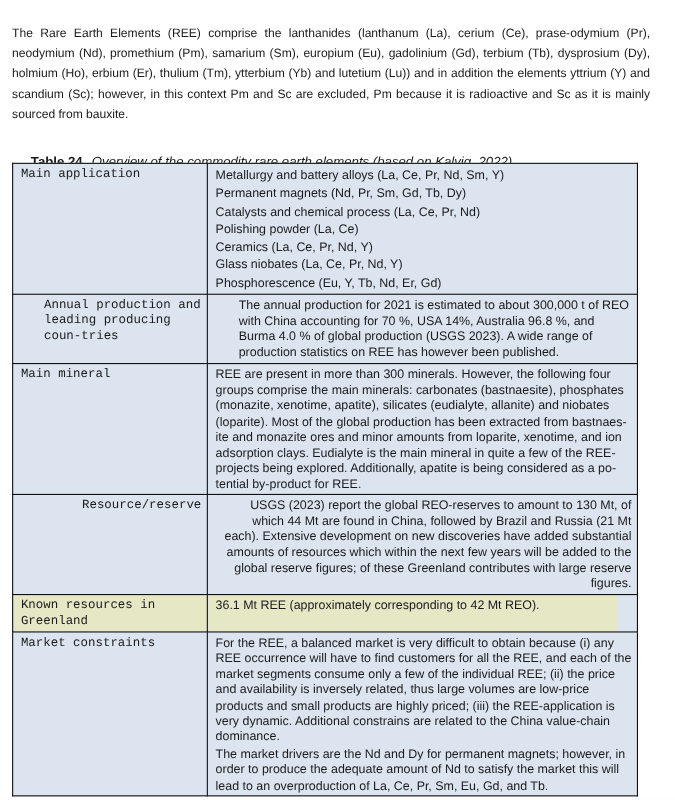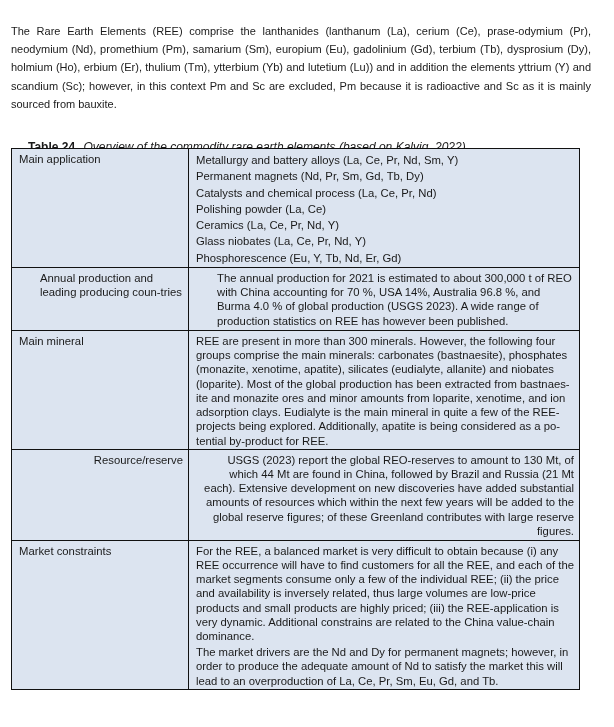--- a/index.html
+++ b/index.html
@@ -52,20 +52,21 @@
     background: #dce4f0;
   }
   table.ree td {
     border: 1.3px solid #111111;
     vertical-align: top;
     padding: 3px 5px 1px 7px;
     background: #dce4f0;
   }
   table.ree td.key {
     width: 143px;
+    font-family: Liberation Mono, monospace;
   }
   .lines div {
     margin: 0;
   }
   .app-line {
     line-height: 16.3px;
   }
   .para + .para {
     margin-top: 2px;
   }
@@ -117,20 +118,26 @@
       <td class="val">
         <div class="para">REE are present in more than 300 minerals. However, the following four groups comprise the main minerals: carbonates (bastnaesite), phosphates (monazite, xenotime, apatite), silicates (eudialyte, allanite) and niobates (loparite). Most of the global production has been extracted from bastnaes-ite and monazite ores and minor amounts from loparite, xenotime, and ion adsorption clays. Eudialyte is the main mineral in quite a few of the REE-projects being explored. Additionally, apatite is being considered as a po-tential by-product for REE.</div>
       </td>
     </tr>
     <tr class="r-res">
       <td class="key">Resource/reserve</td>
       <td class="val">
         <div class="para">USGS (2023) report the global REO-reserves to amount to 130 Mt, of which 44 Mt are found in China, followed by Brazil and Russia (21 Mt each). Extensive development on new discoveries have added substantial amounts of resources which within the next few years will be added to the global reserve figures; of these Greenland contributes with large reserve figures.</div>
       </td>
     </tr>
+    <tr class="r-grn hl">
+      <td class="key">Known resources in Greenland</td>
+      <td class="val">
+        <div class="para">36.1 Mt REE (approximately corresponding to 42 Mt REO).</div>
+      </td>
+    </tr>
     <tr class="r-mkt">
       <td class="key">Market constraints</td>
       <td class="val">
         <div class="para">For the REE, a balanced market is very difficult to obtain because (i) any REE occurrence will have to find customers for all the REE, and each of the market segments consume only a few of the individual REE; (ii) the price and availability is inversely related, thus large volumes are low-price products and small products are highly priced; (iii) the REE-application is very dynamic. Additional constrains are related to the China value-chain dominance.</div>
         <div class="para">The market drivers are the Nd and Dy for permanent magnets; however, in order to produce the adequate amount of Nd to satisfy the market this will lead to an overproduction of La, Ce, Pr, Sm, Eu, Gd, and Tb.</div>
       </td>
     </tr>
   </tbody>
 </table>
 

